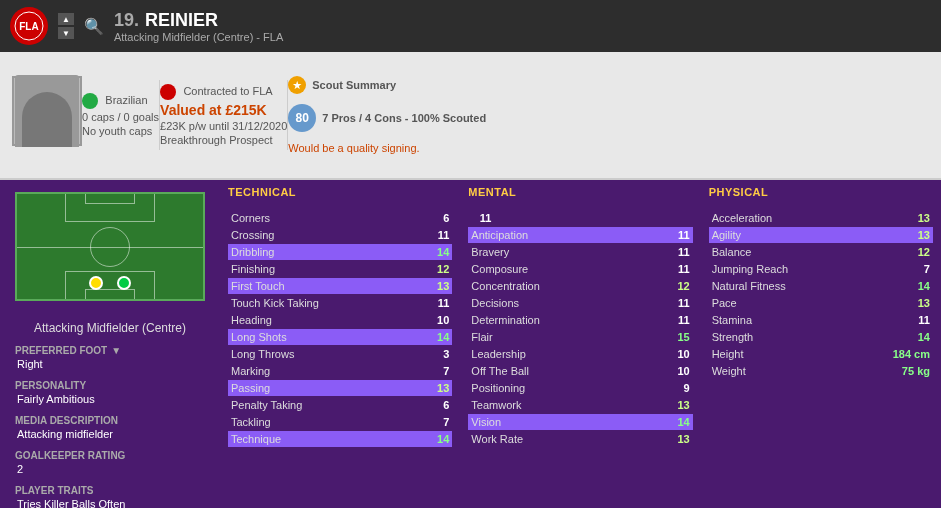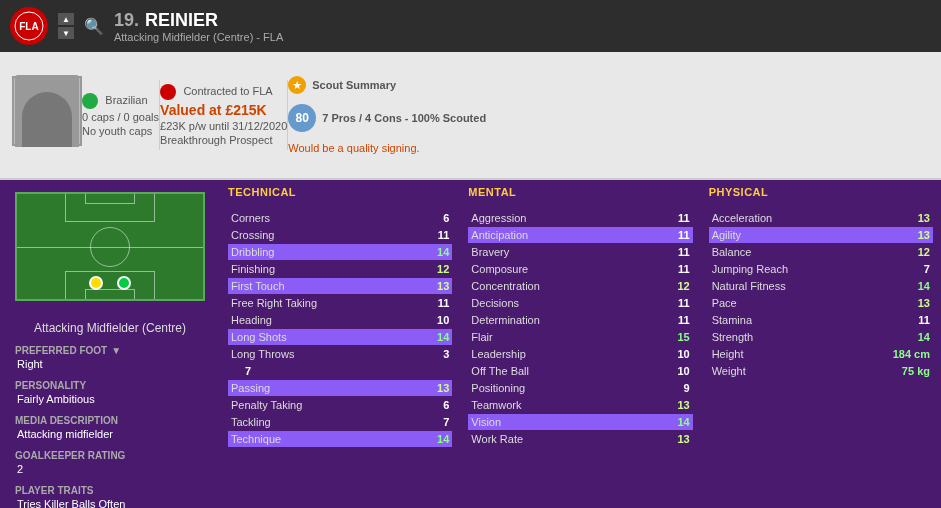--- a/index.html
+++ b/index.html
@@ -401,36 +401,37 @@
           </div>
           <div class="attr-row">
             <span class="attr-name">Finishing</span>
             <span class="attr-value" style="color: rgb(204, 255, 136);">12</span>
           </div>
           <div class="attr-row highlighted">
             <span class="attr-name">First Touch</span>
             <span class="attr-value" style="color: rgb(204, 255, 136);">13</span>
           </div>
           <div class="attr-row">
-            <span class="attr-name">Free Right Taking</span>
+            <span class="attr-name">Touch Kick Taking</span>
             <span class="attr-value" style="color: rgb(255, 255, 255);">11</span>
           </div>
           <div class="attr-row">
             <span class="attr-name">Heading</span>
             <span class="attr-value" style="color: rgb(255, 255, 255);">10</span>
           </div>
           <div class="attr-row highlighted">
             <span class="attr-name">Long Shots</span>
             <span class="attr-value" style="color: rgb(136, 255, 136);">14</span>
           </div>
           <div class="attr-row">
             <span class="attr-name">Long Throws</span>
             <span class="attr-value" style="color: rgb(255, 255, 255);">3</span>
           </div>
           <div class="attr-row">
+            <span class="attr-name">Marking</span>
             <span class="attr-value" style="color: rgb(255, 255, 255);">7</span>
           </div>
           <div class="attr-row highlighted">
             <span class="attr-name">Passing</span>
             <span class="attr-value" style="color: rgb(204, 255, 136);">13</span>
           </div>
           <div class="attr-row">
             <span class="attr-name">Penalty Taking</span>
             <span class="attr-value" style="color: rgb(255, 255, 255);">6</span>
           </div>
@@ -442,21 +443,20 @@
             <span class="attr-name">Technique</span>
             <span class="attr-value" style="color: rgb(136, 255, 136);">14</span>
           </div>
         </div>
     </div>
 
     <div class="attr-section">
       <div class="attr-section-header">MENTAL</div>
       <div id="mental-attrs">
           <div class="attr-row">
-            <span class="attr-name">Aggression</span>
             <span class="attr-value" style="color: rgb(255, 255, 255);">11</span>
           </div>
           <div class="attr-row highlighted">
             <span class="attr-name">Anticipation</span>
             <span class="attr-value" style="color: rgb(255, 255, 255);">11</span>
           </div>
           <div class="attr-row">
             <span class="attr-name">Bravery</span>
             <span class="attr-value" style="color: rgb(255, 255, 255);">11</span>
           </div>

